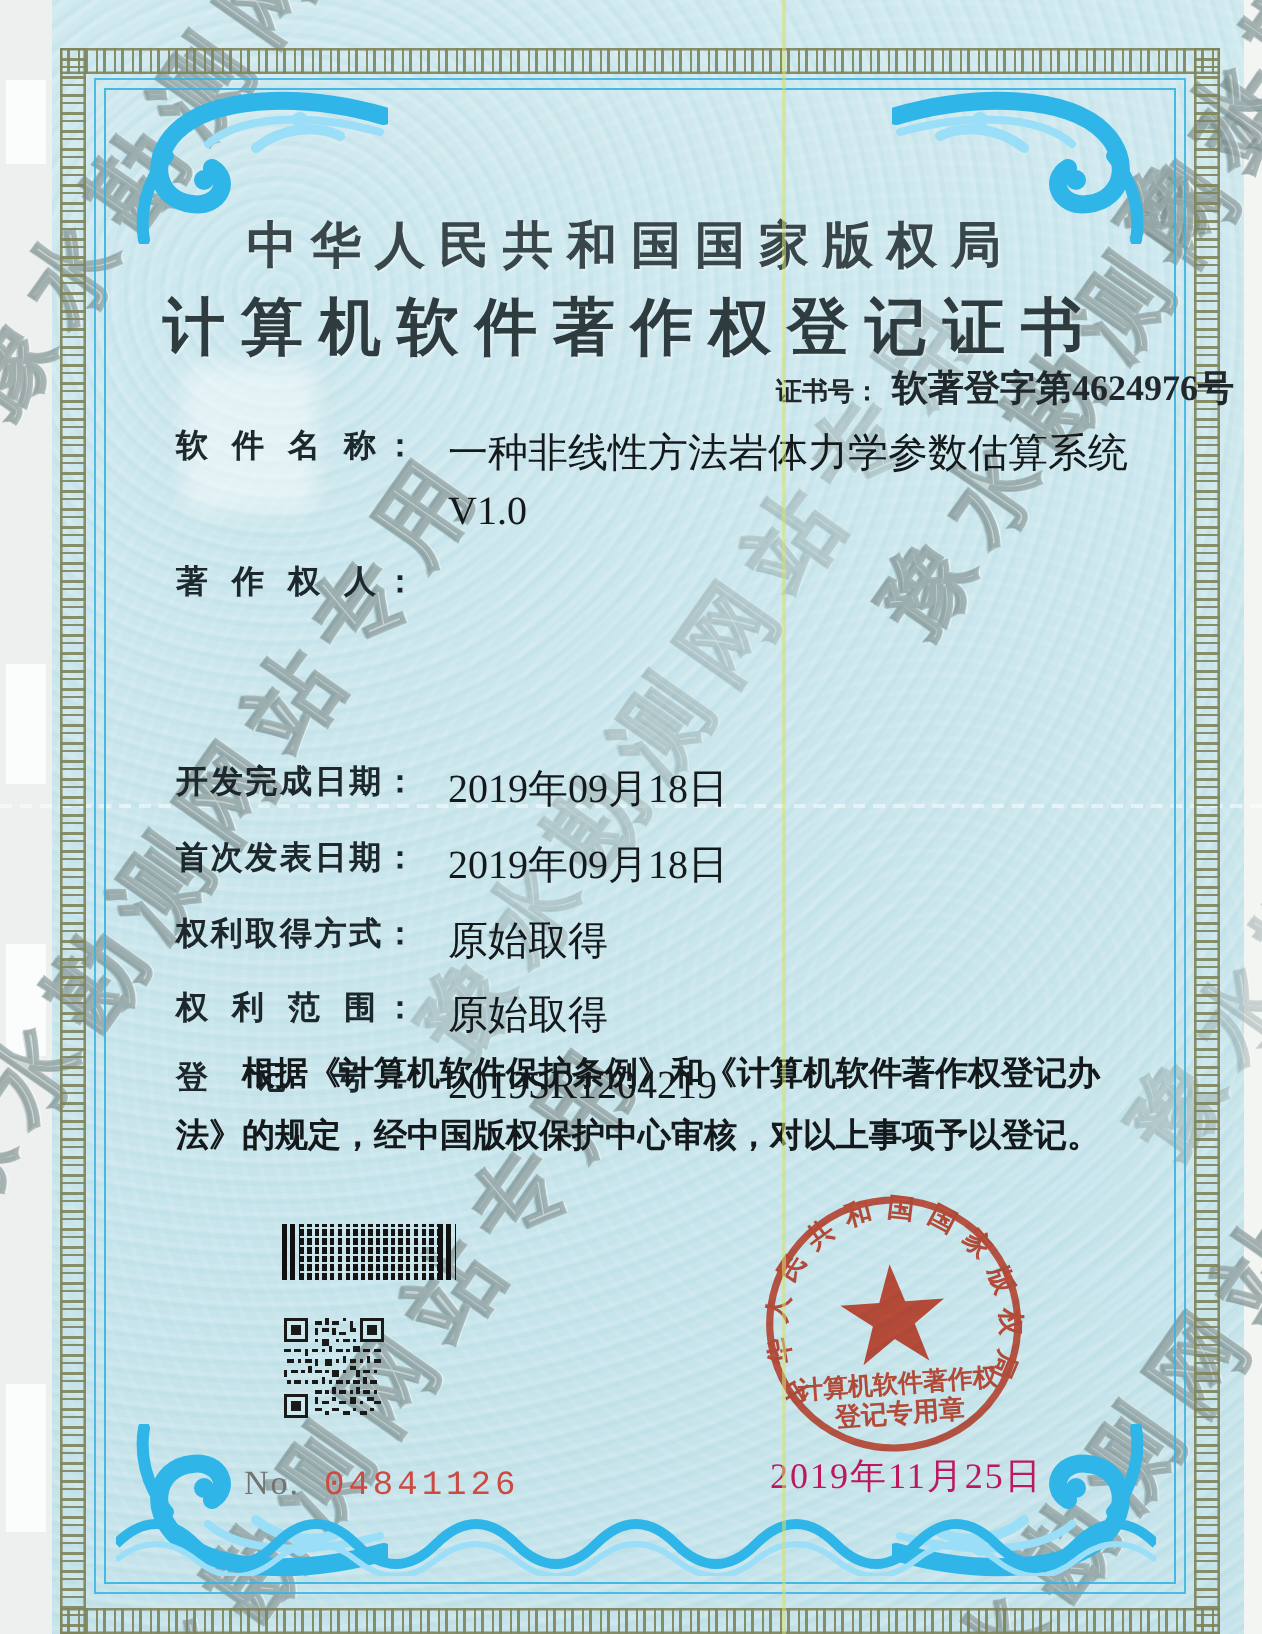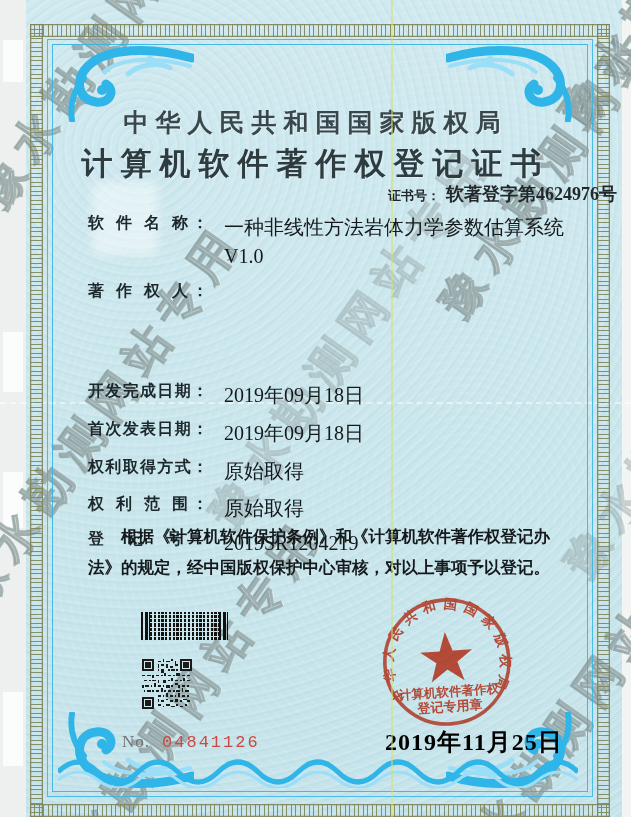--- a/index.html
+++ b/index.html
@@ -46,21 +46,21 @@
   .bc-mid{flex:1;background:
       repeating-linear-gradient(0deg, transparent 0 3.4px, rgba(207,233,238,.95) 3.4px 4.4px),
       repeating-linear-gradient(90deg,#131313 0 2px,transparent 2px 3.6px,#131313 3.6px 6px,transparent 6px 7.6px);}
   .qr{left:142px;top:659px;width:50px;height:50px;z-index:5;}
   
   .serial{left:122px;top:732px;z-index:5;white-space:nowrap;}
   .serial-label{font-size:17px;color:#737373;letter-spacing:1px;}
   .serial-number{font-family:Liberation Mono, monospace;font-size:17px;color:#cc4a42;letter-spacing:2px;margin-left:8px;text-align:right;}
   
   .seal{left:377px;top:594px;width:140px;height:140px;z-index:6;mix-blend-mode:multiply;opacity:.93;transform:rotate(-4deg);}
-  .issue-date{left:385px;top:726px;font-size:24px;font-weight:700;color:#000000;letter-spacing:1px;z-index:5;}
+  .issue-date{left:385px;top:726px;font-size:18px;font-weight:400;color:#be185d;letter-spacing:1px;z-index:5;}
   
   .wave-band{left:58px;top:748px;width:520px;height:40px;z-index:4;}
   
   .fold-line{left:391px;top:0;width:2px;height:817px;background:rgba(213,224,110,.55);z-index:8;}
   .dash-line{left:0;top:402px;width:631px;border-top:2px dashed rgba(255,255,255,.5);z-index:2;}
   .glare{left:92px;top:182px;width:66px;height:74px;background:rgba(255,255,255,.45);border-radius:8px;filter:blur(5px);z-index:2;}
 </style>
 </head>
 <body>
 

